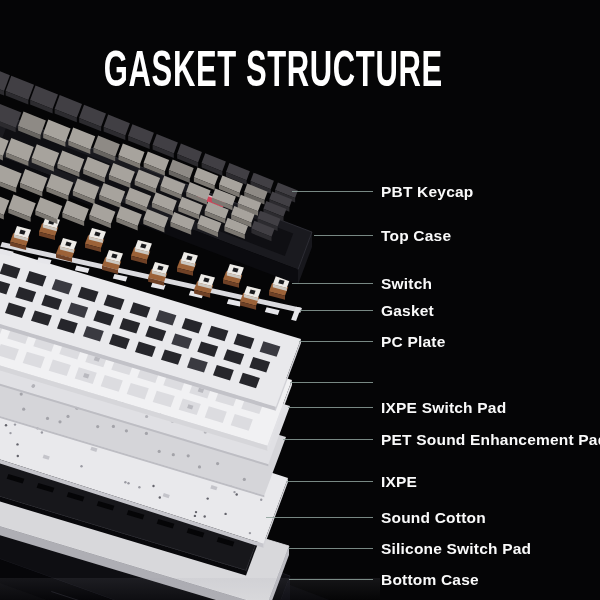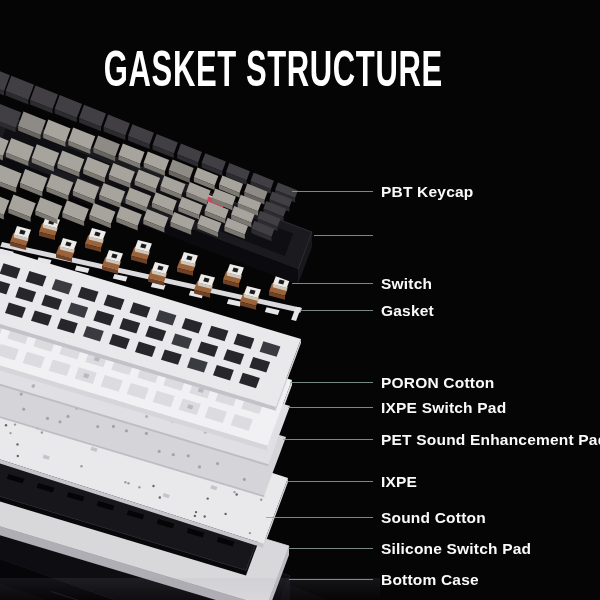--- a/index.html
+++ b/index.html
@@ -501,32 +501,36 @@
   <div class="title-wrap">
     <span class="title">GASKET STRUCTURE</span>
   </div>
 
   <div class="callout" style="top:181px">
     <span class="leader" style="left:292px;width:81px"></span>
     <span class="callout-label">PBT Keycap</span>
   </div>
   <div class="callout" style="top:225px">
     <span class="leader" style="left:314px;width:59px"></span>
+    <span class="callout-label">Top Case</span>
   </div>
   <div class="callout" style="top:273px">
     <span class="leader" style="left:292px;width:81px"></span>
     <span class="callout-label">Switch</span>
   </div>
   <div class="callout" style="top:300px">
     <span class="leader" style="left:300px;width:73px"></span>
     <span class="callout-label">Gasket</span>
   </div>
+  <div class="callout" style="top:331px">
+    <span class="leader" style="left:299px;width:74px"></span>
+    <span class="callout-label">PC Plate</span>
+  </div>
   <div class="callout" style="top:372px">
     <span class="leader" style="left:290px;width:83px"></span>
-    <span class="callout-label">PORON Cotton</span>
   </div>
   <div class="callout" style="top:397px">
     <span class="leader" style="left:288px;width:85px"></span>
     <span class="callout-label">IXPE Switch Pad</span>
   </div>
   <div class="callout" style="top:429px">
     <span class="leader" style="left:283px;width:90px"></span>
     <span class="callout-label">PET Sound Enhancement Pad</span>
   </div>
   <div class="callout" style="top:471px">

